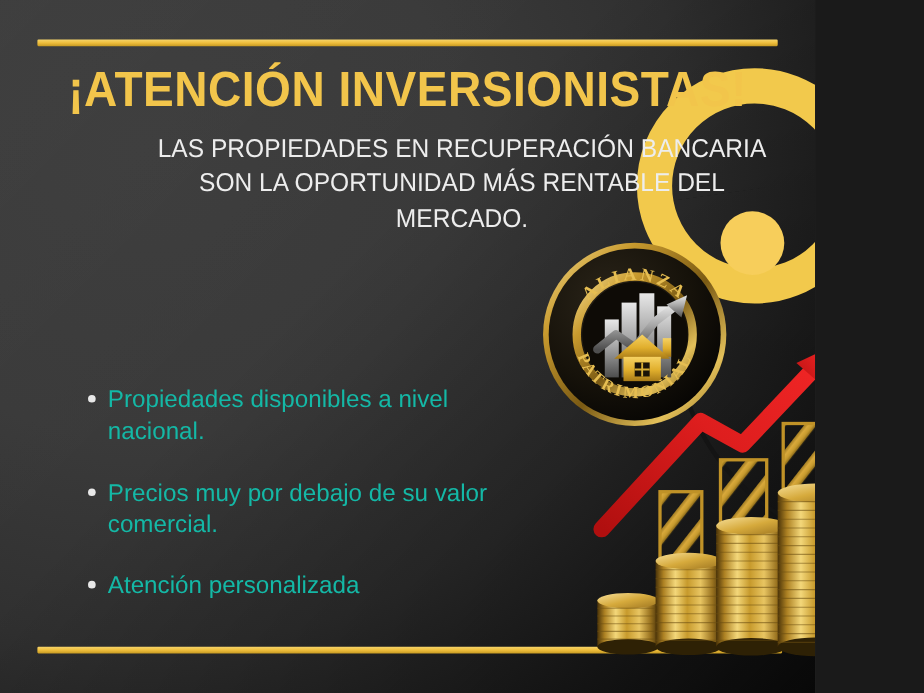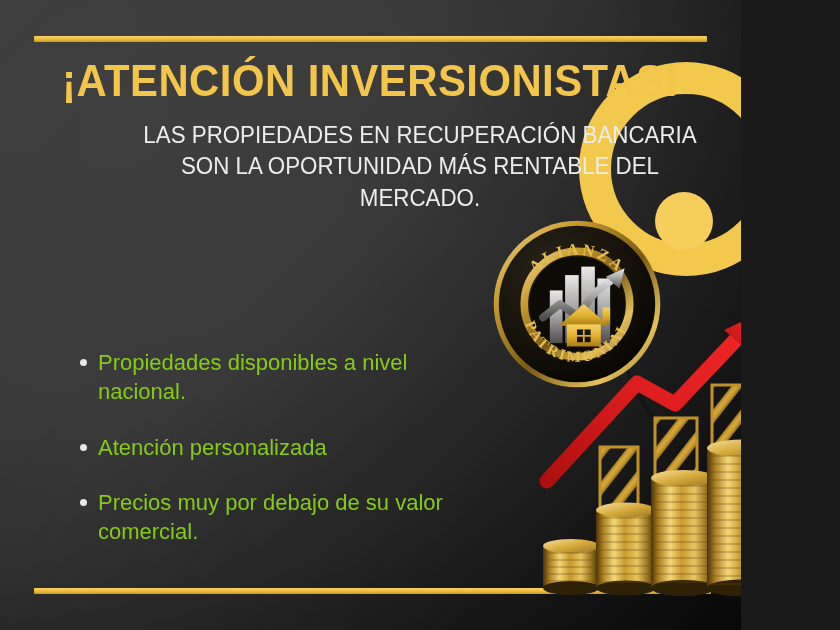--- a/index.html
+++ b/index.html
@@ -59,21 +59,21 @@
   #lead{
     position:absolute;left:62px;top:232px;width:400px;
     color:#EFEFEF;font-size:24px;line-height:1.42;
   }
   #lead b{color:#F0BE3C;font-weight:bold;}
 
   #bullets{position:absolute;left:66px;top:348px;width:400px;
            list-style:none;margin:0;padding:0;}
   #bullets li{
     position:relative;padding-left:32px;margin-bottom:26px;
-    color:#84cc16;font-size:22px;line-height:1.33;
+    color:#14b8a6;font-size:22px;line-height:1.33;
   }
   #bullets li:before{
     content:"";position:absolute;left:14px;top:11px;
     width:7px;height:7px;border-radius:50%;background:#E8E8E8;
   }
 
   
   #art{position:absolute;left:0;top:0;width:840px;height:630px;pointer-events:none;}
   #logo{position:absolute;left:492px;top:219px;width:170px;height:170px;}
 </style>
@@ -91,22 +91,22 @@
 
   <div class="rule" id="rule-top"></div>
   <div class="rule" id="rule-bottom"></div>
 
   <div id="headline">¡ATENCIÓN INVERSIONISTAS!</div>
   <div id="subheadline">LAS PROPIEDADES EN RECUPERACIÓN BANCARIA SON LA OPORTUNIDAD MÁS RENTABLE DEL MERCADO.</div>
 
 
   <ul id="bullets">
     <li>Propiedades disponibles a nivel nacional.</li>
+    <li>Precios muy por debajo de su valor comercial.</li>
     <li>Atención personalizada</li>
-    <li>Precios muy por debajo de su valor comercial.</li>
   </ul>
 
   <svg id="art" viewBox="0 0 840 630" xmlns="http://www.w3.org/2000/svg">
     <defs>
       <linearGradient id="barG" x1="0" y1="0" x2="1" y2="0">
         <stop offset="0%" stop-color="#9F7A22"></stop>
         <stop offset="35%" stop-color="#D9A93B"></stop>
         <stop offset="70%" stop-color="#C69A2E"></stop>
         <stop offset="100%" stop-color="#8A6818"></stop>
       </linearGradient>

